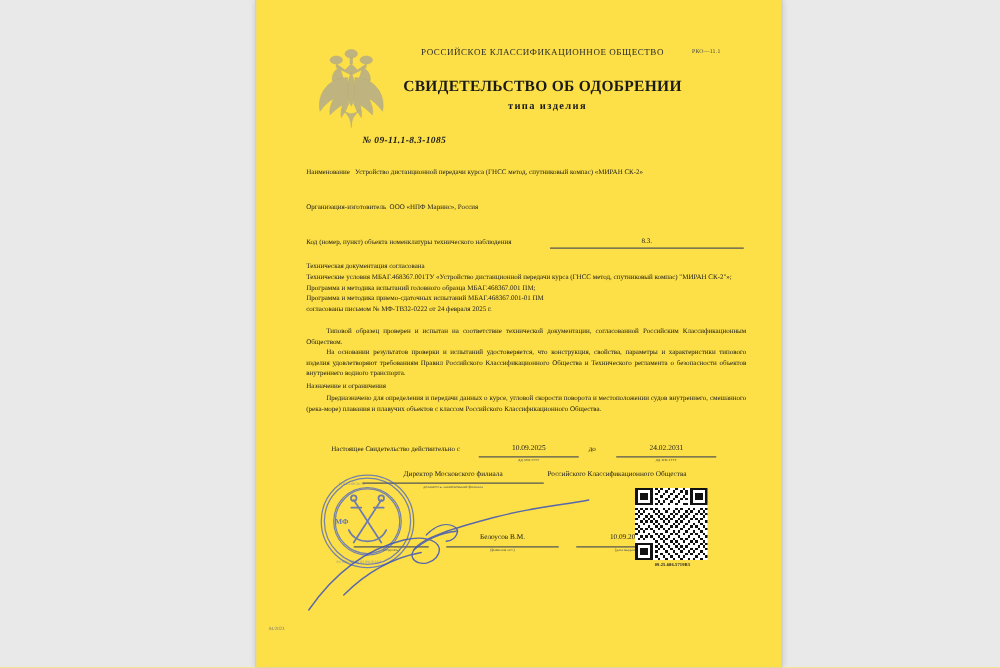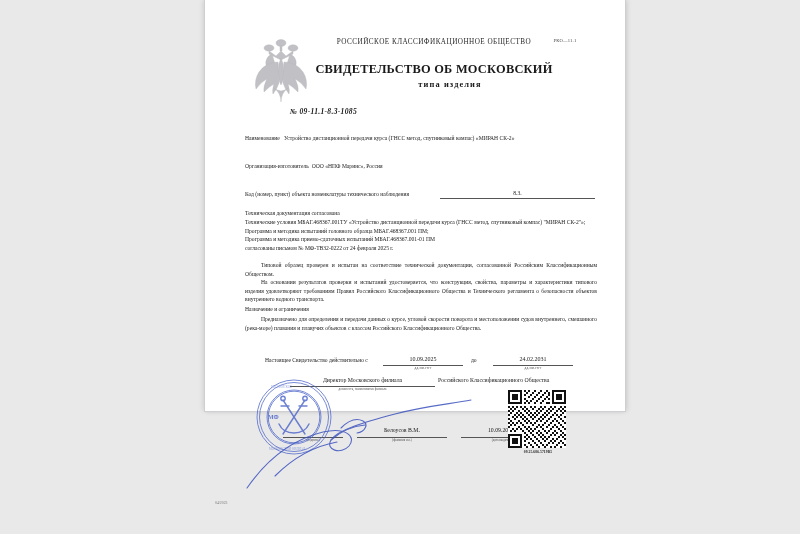--- a/index.html
+++ b/index.html
@@ -6,22 +6,22 @@
   body{
     width:800px;height:534px;overflow:hidden;
     background:#e9e9ea;
     font-family:"Liberation Serif", serif;
     color:#1a1a1a;
   }
   .viewport{position:relative;width:800px;height:534px;}
 
   
   .sheet{
-    position:absolute;left:205px;top:0;width:420px;height:411px;
-    background:#ffffff;
+    position:absolute;left:205px;top:0;width:420px;height:534px;
+    background:#fde047;
     box-shadow:0 0 0 1px #cfcfd2, 2px 0 5px rgba(0,0,0,.13), -2px 0 5px rgba(0,0,0,.10);
   }
   .sheet-inner{position:absolute;left:0;top:0;width:420px;height:534px;}
 
   
   .emblem{
     position:absolute;left:45px;top:36px;width:62px;height:70px;
     opacity:.62;
   }
   .emblem svg{display:block;width:62px;height:70px;}
@@ -34,21 +34,21 @@
   }
   .form-no{
     position:absolute;left:330px;top:38px;width:60px;
     font-size:4.6px;text-align:center;color:#444;letter-spacing:.2px;
   }
   .title-main{
     position:absolute;left:104px;top:62px;width:250px;
     font-size:12.4px;font-weight:bold;text-align:center;letter-spacing:.25px;
   }
   .title-sub{
-    position:absolute;left:120px;top:80px;width:250px;
+    position:absolute;left:108px;top:80px;width:250px;
     font-size:8.4px;font-weight:bold;text-align:center;letter-spacing:1.1px;
   }
   .cert-no{
     position:absolute;left:85px;top:107px;width:250px;
     font-size:7.6px;font-weight:bold;font-style:italic;text-align:left;letter-spacing:.3px;
   }
 
   
   .t{position:absolute;font-size:5.6px;line-height:1.62;color:#1c1c1c;}
 
@@ -141,21 +141,21 @@
             <path d="M28 26 q-12 0 -19 10 q-5 8 -3 17 q6 -8 11 -10 q-4 7 -3 13 q6 -6 10 -8 q-2 6 -1 10 q4 -5 6 -11 z"></path>
             <path d="M34 26 q12 0 19 10 q5 8 3 17 q-6 -8 -11 -10 q4 7 3 13 q-6 -6 -10 -8 q2 6 1 10 q-4 -5 -6 -11 z"></path>
 
             <path d="M24 52 q7 5 7 14 q0 -9 7 -14 q-4 3 -7 3 q-3 0 -7 -3 z"></path>
           </g>
         </svg>
       </div>
 
       <div class="form-no">РКО—11.1</div>
       <div class="org-line">РОССИЙСКОЕ КЛАССИФИКАЦИОННОЕ ОБЩЕСТВО</div>
-      <div class="title-main">СВИДЕТЕЛЬСТВО ОБ МОСКОВСКИЙ</div>
+      <div class="title-main">СВИДЕТЕЛЬСТВО ОБ ОДОБРЕНИИ</div>
       <div class="title-sub">типа  изделия</div>
       <div class="cert-no">№  09-11.1-8.3-1085</div>
 
       <div class="t row-name">
         <span>Наименование</span>&nbsp;&nbsp;
         <span>Устройство дистанционной передачи курса (ГНСС метод, спутниковый компас) «МИРАН СК-2»</span>
       </div>
 
       <div class="t row-org">
         <span>Организация-изготовитель</span>&nbsp;

